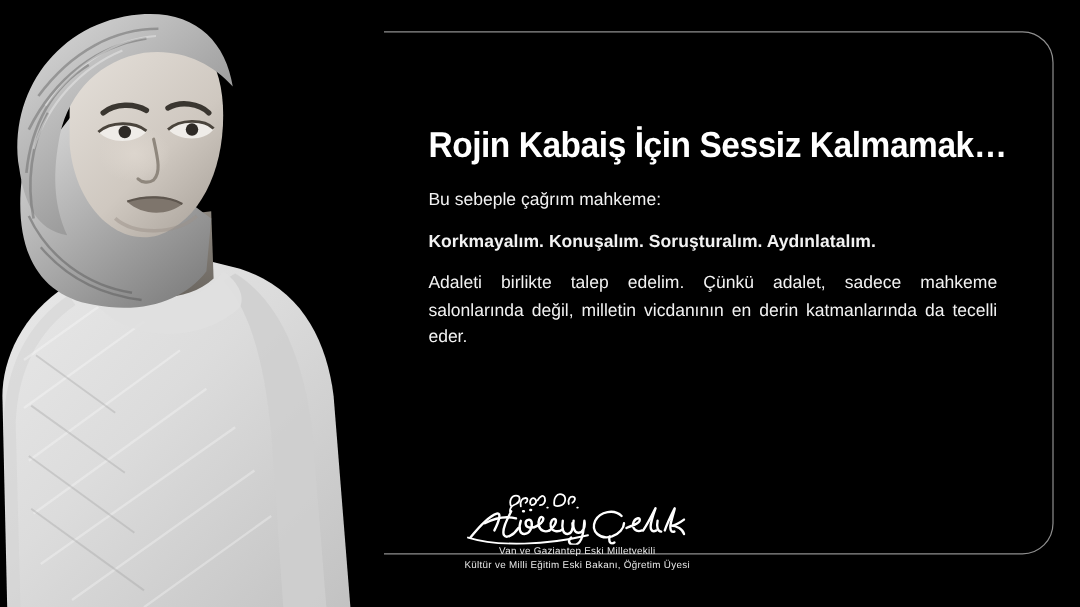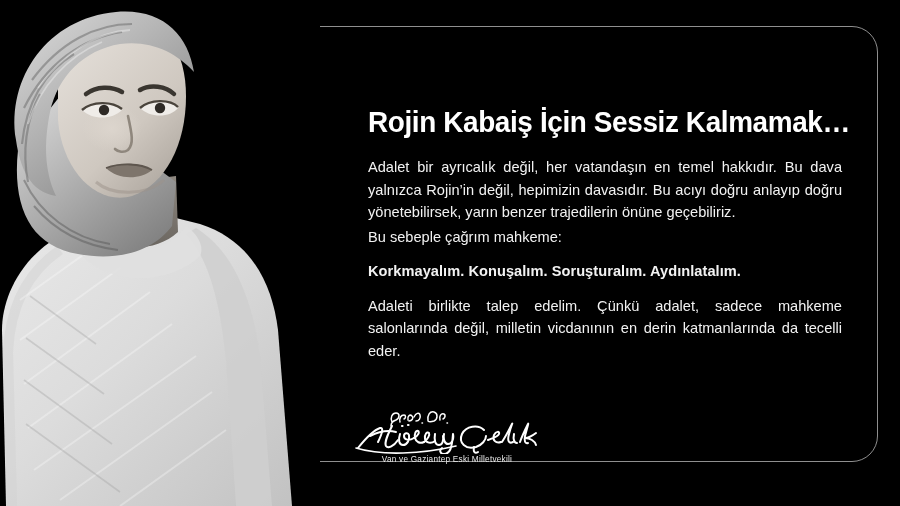--- a/index.html
+++ b/index.html
@@ -38,21 +38,21 @@
     width: 320px;
     height: 506px;
     z-index: 2;
     overflow: hidden;
   }
   .photo-svg { display: block; width: 320px; height: 506px; }
 
   
   .content {
     position: absolute;
-    left: 368px;
+    left: 357px;
     top: 104px;
     width: 474px;
     z-index: 3;
   }
   .headline {
     font-family: "Liberation Sans Narrow", "Liberation Sans", sans-serif;
     font-weight: bold;
     font-size: 30px;
     line-height: 36px;
     letter-spacing: -0.4px;
@@ -74,21 +74,21 @@
     font-weight: bold;
     text-align: left;
     margin: 12px 0 12px 0;
     letter-spacing: 0.05px;
   }
   .para.spaced { margin-bottom: 16px; }
 
   
   .sig-block {
     position: absolute;
-    left: 332px;
+    left: 366px;
     top: 404px;
     width: 230px;
     text-align: center;
     z-index: 3;
   }
   .sig-svg { display: block; margin: 0 auto; }
   .sig-title {
     font-size: 8.2px;
     line-height: 11px;
     color: #e8e8e8;
@@ -202,21 +202,20 @@
 
       <path d="M 106 168 C 120 162 140 162 152 170 C 140 180 118 180 106 168 Z" fill="#7e756c"></path>
       <path d="M 106 168 C 120 163 140 163 152 170" stroke="#5e564e" stroke-width="1.8" fill="none"></path>
 
       <path d="M 96 182 C 112 196 146 196 164 180" stroke="#9b9189" stroke-width="3" fill="none" opacity="0.5"></path>
     </svg>
   </div>
 
   <div class="content">
     <h1 class="headline">Rojin Kabaiş İçin Sessiz Kalmamak…</h1>
-    <p class="para">Adalet bir ayrıcalık değil, her vatandaşın en temel hakkıdır. Bu dava yalnızca Rojin’in değil, hepimizin davasıdır. Bu acıyı doğru anlayıp doğru yönetebilirsek, yarın benzer trajedilerin önüne geçebiliriz.</p>
     <p class="para loose">Bu sebeple çağrım mahkeme:</p>
     <p class="para bold">Korkmayalım. Konuşalım. Soruşturalım. Aydınlatalım.</p>
     <p class="para spaced">Adaleti birlikte talep edelim. Çünkü adalet, sadece mahkeme salonlarında değil, milletin vicdanının en derin katmanlarında da tecelli eder.</p>
   </div>
 
   <div class="sig-block">
     <svg class="sig-svg" width="190" height="50" viewBox="0 0 190 50">
       <g fill="none" stroke="#ffffff" stroke-linecap="round" stroke-linejoin="round">
 
         <g stroke-width="1.5">
@@ -249,15 +248,16 @@
           <path d="M 150 38 C 154 32 158 24 160 20 C 161 18 159 22 157 30 C 155 37 157 40 161 38"></path>
           <path d="M 162 30 C 161 35 162 39 165 39"></path>
           <path d="M 168 38 C 170 32 174 24 176 20 C 177 18 175 24 173 32 C 172 37 173 40 176 39"></path>
           <path d="M 184 29 C 180 32 176 34 173 34 C 178 34 183 37 184 41"></path>
 
           <path d="M 4 44 C 30 52 70 50 104 42" stroke-width="1.6"></path>
         </g>
       </g>
     </svg>
     <p class="sig-title">Van ve Gaziantep Eski Milletvekili</p>
+    <p class="sig-title">Kültür ve Milli Eğitim Eski Bakanı, Öğretim Üyesi</p>
   </div>
 
 </div>
 
 </body></html>

